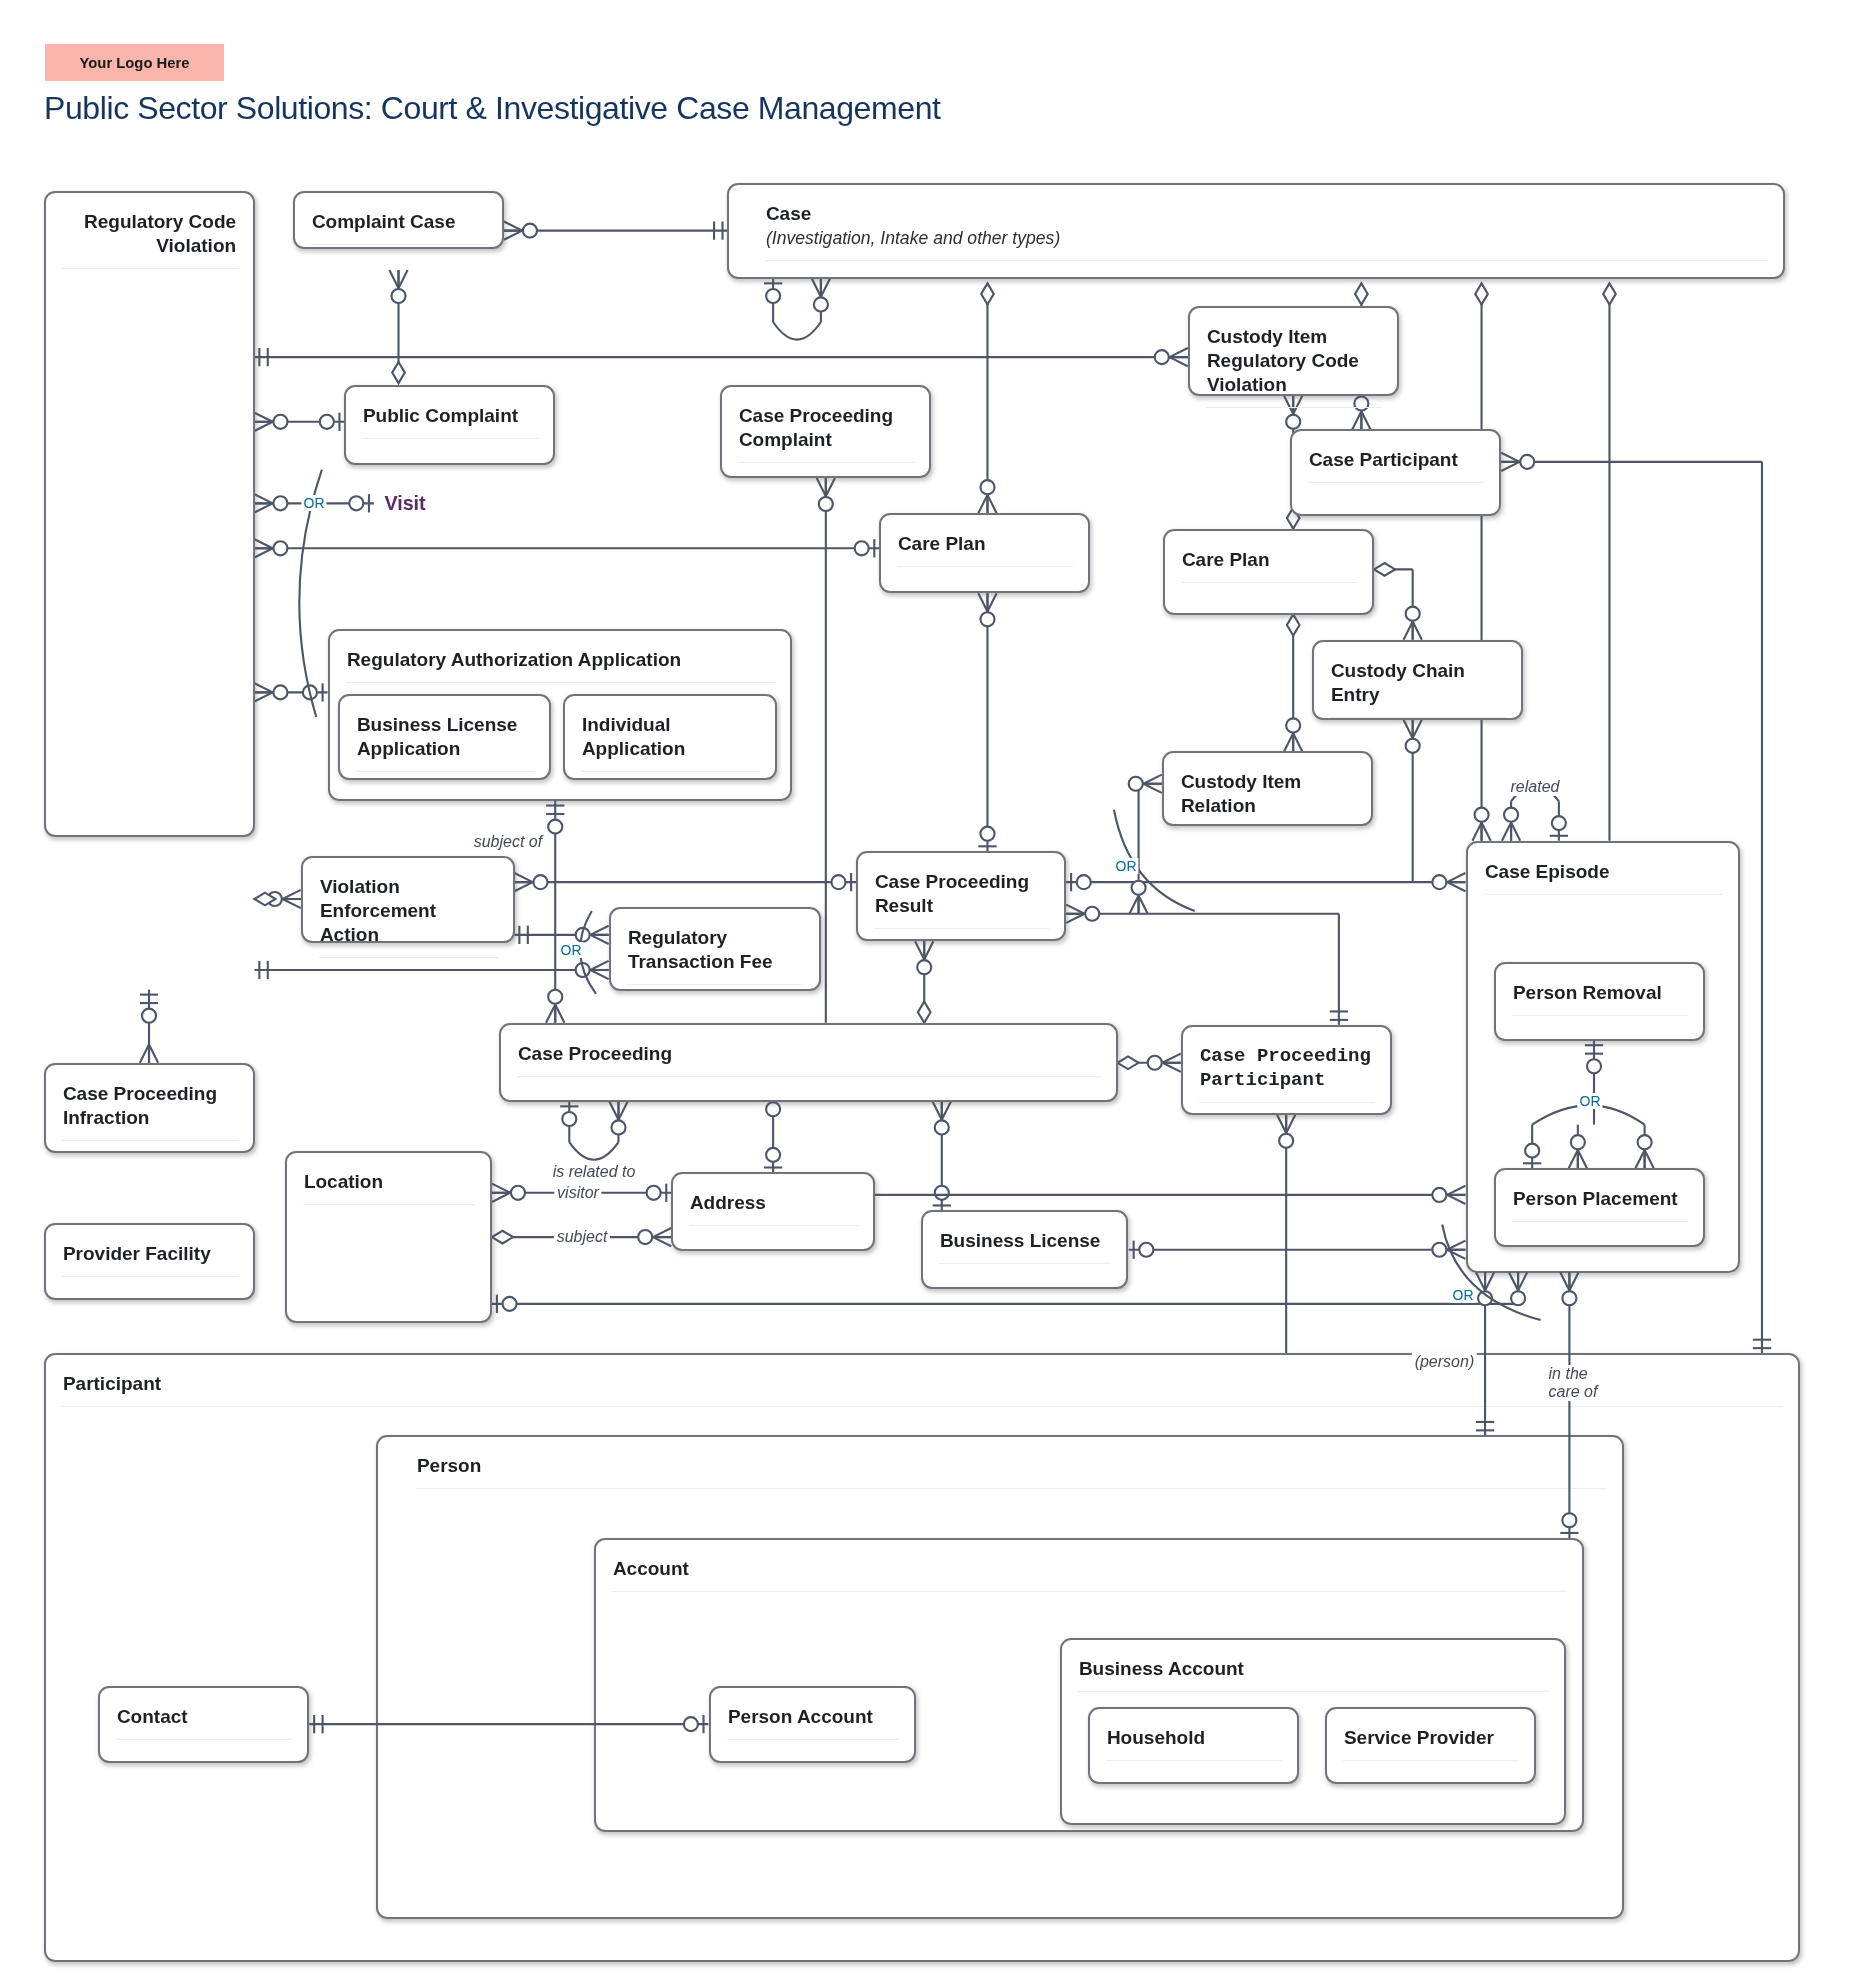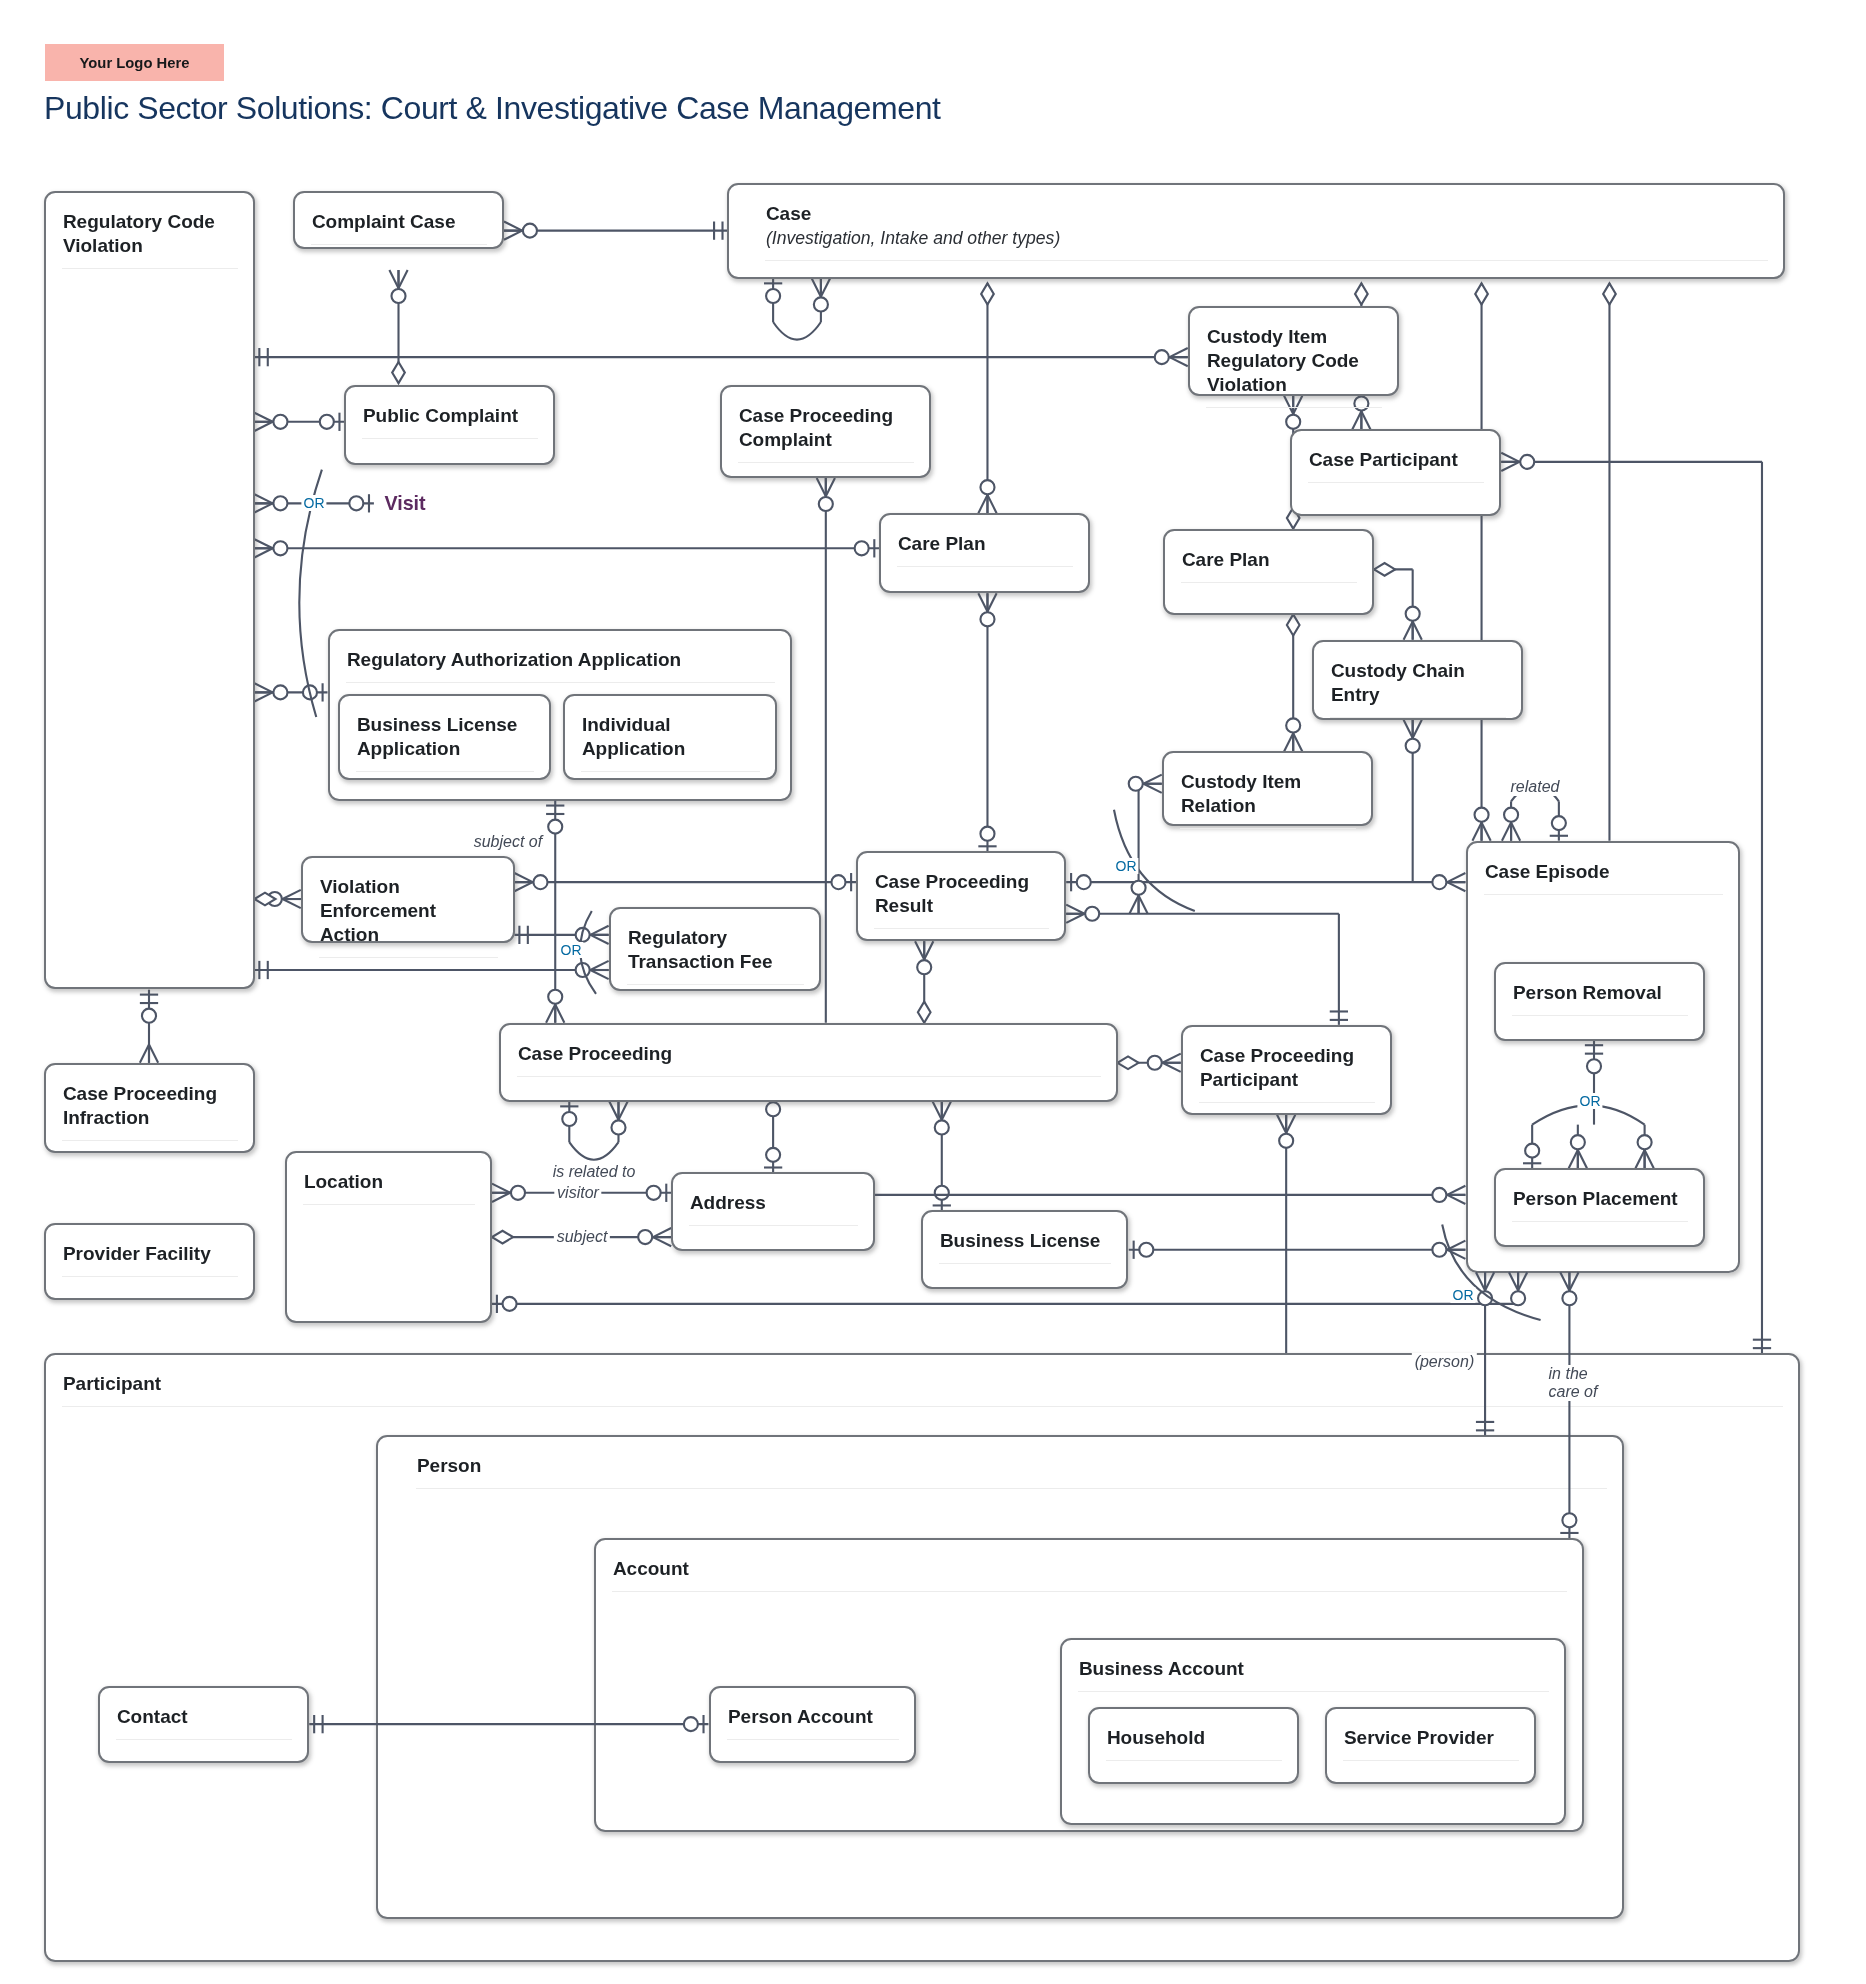--- a/index.html
+++ b/index.html
@@ -523,21 +523,21 @@
       <path d="M 458 668 Q 398 845 450 1020" fill="none" stroke="#4d5566" stroke-width="3"></path>
       <path d="M 842 1296 Q 806 1356 848 1414" fill="none" stroke="#4d5566" stroke-width="3"></path>
       <path d="M 1585 1152 Q 1606 1262 1700 1296" fill="none" stroke="#4d5566" stroke-width="3"></path>
       <path d="M 1100 458 Q 1134 508 1168 458" fill="none" stroke="#4d5566" stroke-width="3"></path>
       <path d="M 810 1625 Q 845 1675 880 1625" fill="none" stroke="#4d5566" stroke-width="3"></path>
       <path d="M 2180 1600 Q 2262 1545 2340 1600" fill="none" stroke="#4d5566" stroke-width="3"></path>
       <path d="M 2052 1742 Q 2072 1846 2192 1878" fill="none" stroke="#4d5566" stroke-width="3"></path>
       <path d="M 2150 1140 Q 2184 1094 2218 1140" fill="none" stroke="#4d5566" stroke-width="3"></path>
     </svg>
   <div id="boxes-layer">
-      <div class="entity" style="left: 44px; top: 191px; width: 211px; height: 798px;">
+      <div class="entity" style="left: 44px; top: 191px; width: 211px; height: 646px; text-align: right;">
         <div class="elabel">Regulatory Code Violation</div>
       </div>
       <div class="entity" style="left: 293px; top: 191px; width: 211px; height: 58px;">
         <div class="elabel">Complaint Case</div>
       </div>
       <div class="entity" style="left: 727px; top: 183px; width: 1058px; height: 96px; padding-left: 20px;">
         <div class="elabel">Case<div class="esub">(Investigation, Intake and other types)</div></div>
       </div>
       <div class="entity" style="left: 344px; top: 385px; width: 211px; height: 80px;">
         <div class="elabel">Public Complaint</div>
@@ -580,21 +580,21 @@
       </div>
       <div class="entity" style="left: 1494px; top: 962px; width: 211px; height: 79px;">
         <div class="elabel">Person Removal</div>
       </div>
       <div class="entity" style="left: 1494px; top: 1168px; width: 211px; height: 79px;">
         <div class="elabel">Person Placement</div>
       </div>
       <div class="entity" style="left: 499px; top: 1023px; width: 619px; height: 79px;">
         <div class="elabel">Case Proceeding</div>
       </div>
-      <div class="entity" style="left: 1181px; top: 1025px; width: 211px; height: 90px;">
+      <div class="entity" style="left: 1181px; top: 1025px; width: 211px; height: 90px; font-family: Liberation Mono, monospace;">
         <div class="elabel">Case Proceeding Participant</div>
       </div>
       <div class="entity" style="left: 44px; top: 1063px; width: 211px; height: 90px;">
         <div class="elabel">Case Proceeding Infraction</div>
       </div>
       <div class="entity" style="left: 285px; top: 1151px; width: 207px; height: 172px;">
         <div class="elabel">Location</div>
       </div>
       <div class="entity" style="left: 44px; top: 1223px; width: 211px; height: 77px;">
         <div class="elabel">Provider Facility</div>

